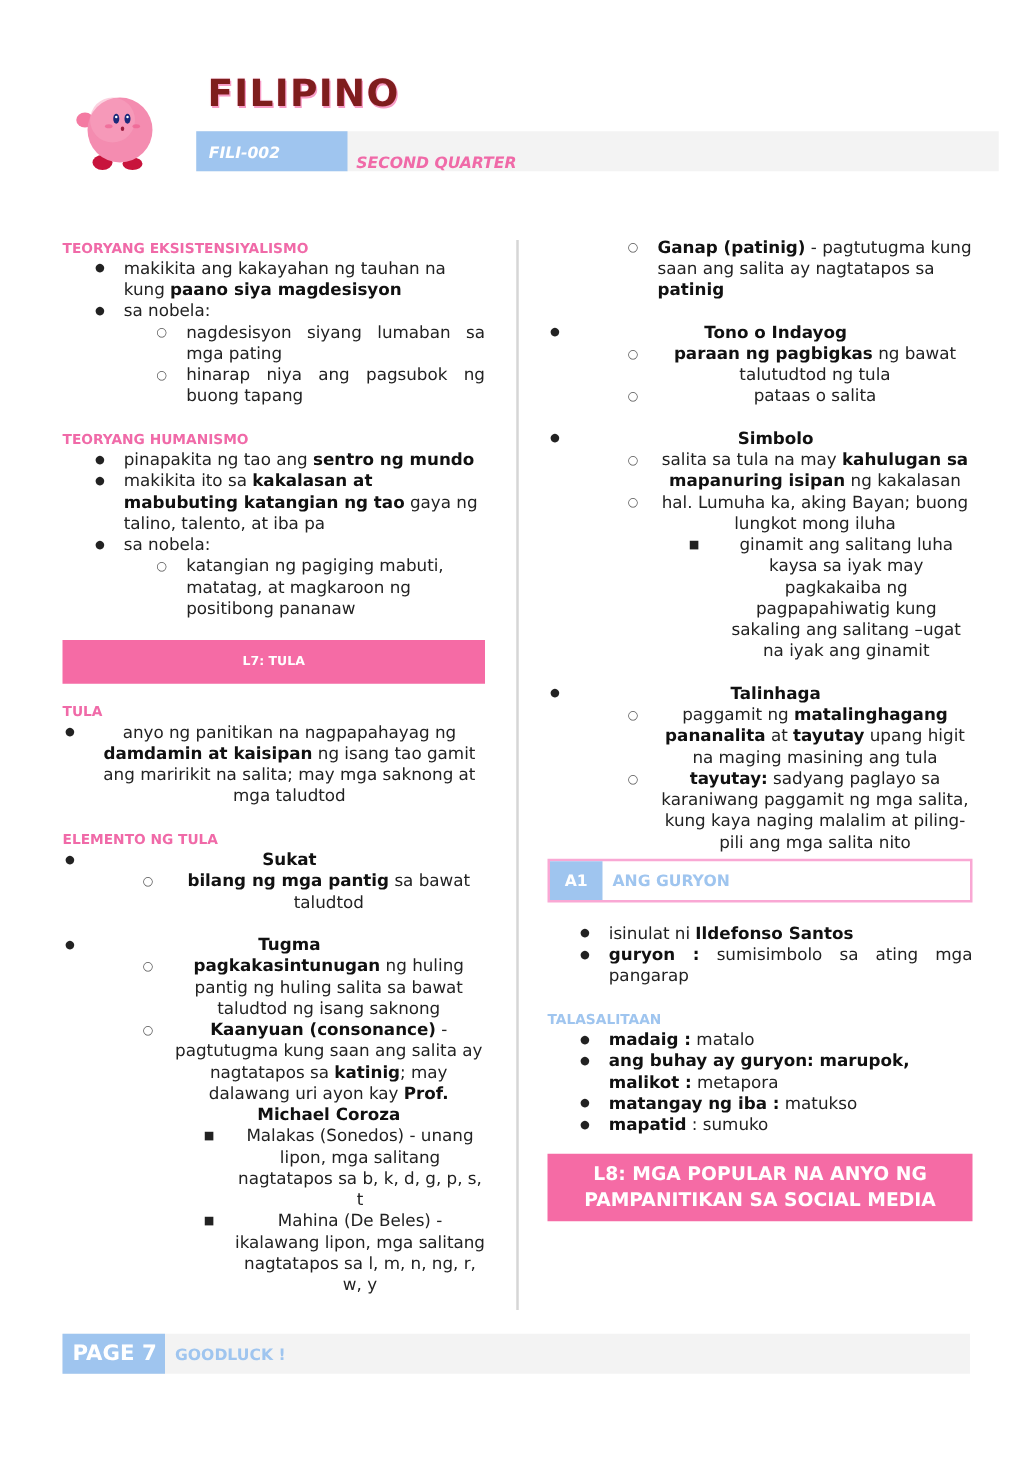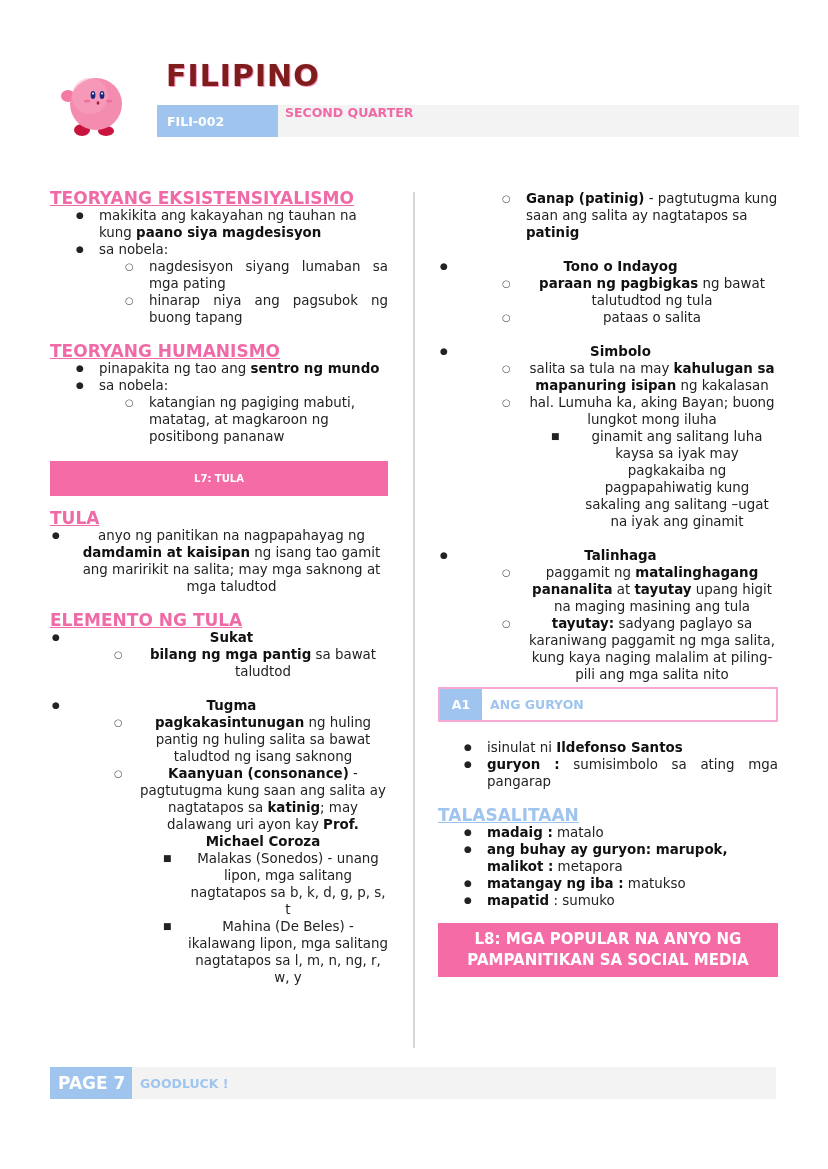--- a/index.html
+++ b/index.html
@@ -2,31 +2,31 @@
 <html><head>
 <meta charset="utf-8">
 <style>
   * { box-sizing: border-box; margin: 0; padding: 0; }
   html, body { width: 828px; height: 1169px; background: #ffffff; overflow: hidden; }
   body { position: relative; font-family: "DejaVu Sans", sans-serif; color: #222; font-size: 13.4px; }
 
   
   .kirby { position: absolute; left: 60px; top: 74px; width: 70px; height: 64px; }
   .title { position: absolute; left: 166px; top: 58px; font-family: "DejaVu Sans", sans-serif; font-weight: bold; font-size: 30px; letter-spacing: 1px; color: #7f1d1d; text-shadow: 0 0 1px #f79cc6, 1px 1px 0 #f79cc6; }
-  .hdr-bar { position: absolute; left: 157px; top: 105px; width: 642px; height: 32px; background: #f3f3f3; display: flex; align-items: flex-start; }
+  .hdr-bar { position: absolute; left: 157px; top: 105px; width: 642px; height: 32px; background: #f3f3f3; display: flex; align-items: flex-end; font-style: italic; }
   .hdr-code { width: 121px; height: 32px; background: #9fc5ef; color: #fff; font-weight: bold; font-size: 12.5px; display: flex; align-items: center; padding-left: 10px; }
   .hdr-quarter { color: #f06aa8; font-weight: bold; font-size: 12.5px; padding-left: 7px; }
 
   
   .col { position: absolute; top: 190px; }
   .col-left { left: 50px; width: 338px; }
   .col-right { left: 438px; width: 340px; }
   .divider { position: absolute; left: 413px; top: 192px; width: 2px; height: 856px; background: #d6d6d6; }
 
-  .sec-head { color: #f06aa8; font-weight: bold; font-size: 17px; line-height: 17px; text-decoration: underline; }
+  .sec-head { color: #f06aa8; font-weight: bold; font-size: 11px; line-height: 17px; }
   .sec-head.blue { color: #9fc5ef; }
   b { font-weight: bold; color: #111; }
 
   ul { list-style: none; }
   li { position: relative; line-height: 17px; }
   .l1 > li { padding-left: 49px; }
   .l1 > li::before { content: "●"; position: absolute; left: 26px; top: 0; font-size: 9px; }
   .l1f > li { padding-left: 25px; text-align: center; }
   .l1f > li::before { content: "●"; position: absolute; left: 2px; top: 0; font-size: 9px; }
   .l2 > li { padding-left: 50px; }
@@ -85,20 +85,21 @@
         <li>nagdesisyon siyang lumaban sa mga pating</li>
         <li>hinarap niya ang pagsubok ng buong tapang</li>
       </ul>
     </li>
   </ul>
 
   <div class="gap-s"></div>
   <div class="sec-head">TEORYANG HUMANISMO</div>
   <ul class="l1">
     <li><span>pinapakita ng tao ang </span><b>sentro ng mundo</b></li>
+    <li><span>makikita ito sa </span><b>kakalasan at mabubuting katangian ng tao</b><span> gaya ng talino, talento, at iba pa</span></li>
     <li><span>sa nobela:</span>
       <ul class="l2">
         <li>katangian ng pagiging mabuti, matatag, at magkaroon ng positibong pananaw</li>
       </ul>
     </li>
   </ul>
 
   <div class="banner banner-l7">L7: TULA</div>
 
   <div class="sec-head">TULA</div>

